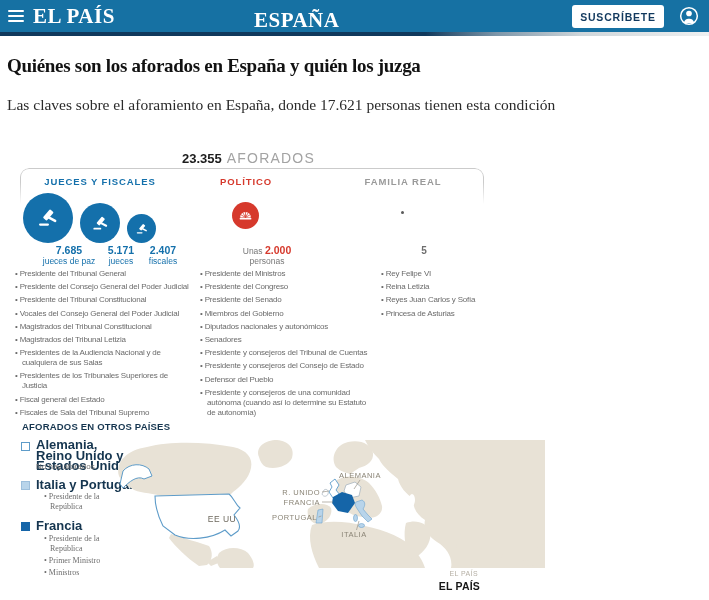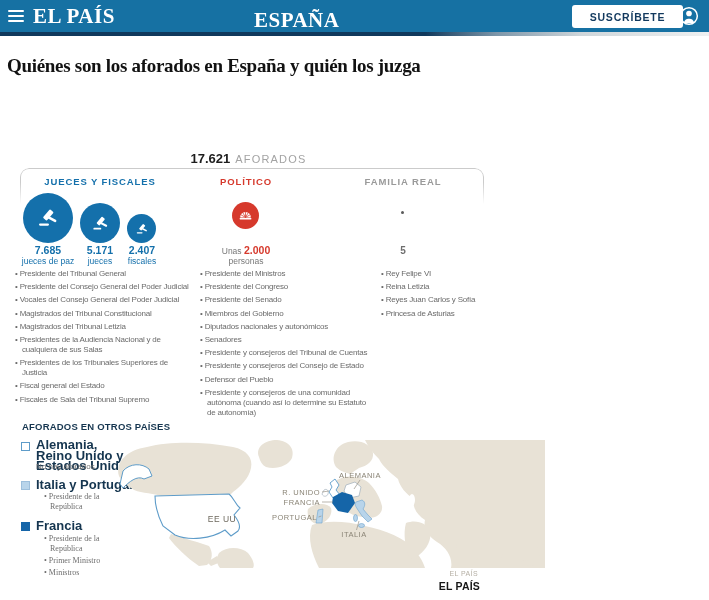--- a/index.html
+++ b/index.html
@@ -8,53 +8,53 @@
           font-family:"Liberation Sans", sans-serif; }
 
   
   .topbar { position:absolute; left:0; top:0; width:709px; height:32px; background:#1671a3; }
   .menu-btn { position:absolute; left:8px; top:10px; width:16px; height:12px; cursor:pointer; }
   .menu-btn span { display:block; height:2px; background:#fff; margin-bottom:3px; border-radius:1px; }
   .brand { position:absolute; left:33px; top:4px; color:#fff; font-family:"Liberation Serif", serif;
            font-weight:bold; font-size:21px; letter-spacing:0.5px; }
   .section { position:absolute; left:254px; top:8px; color:#fff; font-family:"Liberation Serif", serif;
              font-weight:bold; font-size:21px; letter-spacing:0.5px; }
-  .subscribe { position:absolute; left:572px; top:5px; width:111px; height:23px; background:#fff;
+  .subscribe { position:absolute; left:572px; top:5px; width:92px; height:23px; background:#fff;
                border:none; border-radius:3px; color:#12395e; font-weight:bold; font-size:10.5px;
                letter-spacing:0.8px; font-family:"Liberation Sans", sans-serif; cursor:pointer; }
   .avatar { position:absolute; left:679px; top:6px; width:20px; height:20px; cursor:pointer; }
   .progress { position:absolute; left:0; top:32px; width:709px; height:4px;
               background:linear-gradient(to right,#10395c 0%, #10395c 60%, #7d96a9 70%, #cfd6da 82%, #eef0f1 100%); }
 
   
   .title { position:absolute; left:7px; top:48px; width:700px; white-space:nowrap;
            font-family:"Liberation Serif", serif; font-weight:bold; font-size:19px; line-height:36px;
            color:#121212; letter-spacing:-0.3px; }
   .subtitle { position:absolute; left:7px; top:96px; width:680px;
               font-family:"Liberation Serif", serif; font-size:15.5px; color:#2b2b2b; }
 
   
   .total { position:absolute; left:0; top:149px; width:497px; text-align:center; }
   .total .num { font-size:13px; font-weight:bold; color:#1d1d1d; }
-  .total .lbl { font-size:11px; color:#a3a3a3; letter-spacing:1.2px; margin-left:5px; }
+  .total .lbl { font-size:14px; color:#a3a3a3; letter-spacing:1.2px; margin-left:5px; }
   .bracket { position:absolute; left:20px; top:168px; width:464px; height:36px;
              border:1px solid #cbcbcb; border-bottom:none; border-radius:9px 9px 0 0;
              -webkit-mask-image:linear-gradient(to bottom,#000 40%,transparent 100%);
              mask-image:linear-gradient(to bottom,#000 40%,transparent 100%); }
   .colhead { position:absolute; top:176px; font-size:9.5px; font-weight:600; letter-spacing:0.9px; text-align:center; }
   .colhead.c1 { left:10px;  width:180px; color:#1470ab; }
   .colhead.c2 { left:160px; width:172px; color:#d6392c; }
   .colhead.c3 { left:313px; width:180px; color:#9a9a9a; }
 
   .circle { position:absolute; border-radius:50%; background:#1470ab; display:flex;
             align-items:center; justify-content:center; }
   .circle.red { background:#d6392c; }
   .dot { position:absolute; left:401px; top:211px; width:3px; height:3px; border-radius:50%; background:#5a5a5a; }
 
-  .stat { position:absolute; top:245px; text-align:center; color:#1470ab; }
+  .stat { position:absolute; top:245px; text-align:center; color:#1470ab;margin-left:21px; }
   .stat .v { font-size:10.5px; font-weight:bold; line-height:11px; }
   .stat .l { font-size:8.5px; line-height:10px;text-align:center; }
   .stat.pol { color:#787878; }
   .stat.pol .pv { color:#d6392c; font-weight:bold; font-size:10.5px; }
   .stat.fam { color:#6e6e6e; }
   .stat.fam .v { color:#6e6e6e; font-size:10px; }
 
   .ilist { position:absolute; top:269px; list-style:none; }
   .ilist.l1 { left:15px;  width:180px; }
   .ilist.l2 { left:200px; width:172px; }
@@ -104,23 +104,24 @@
       <svg viewBox="-12 -12 24 24" width="20" height="20">
         <circle r="10" fill="none" stroke="#fff" stroke-width="1.8"></circle>
         <circle cy="-3" r="3.4" fill="#fff"></circle>
         <path d="M-6,8.5 C-6,1.5 6,1.5 6,8.5 Z" fill="#fff"></path>
       </svg>
     </div>
   </div>
   <div class="progress"></div>
 
   <h1 class="title">Quiénes son los aforados en España y quién los juzga</h1>
+  <div class="subtitle">Las claves sobre el aforamiento en España, donde 17.621 personas tienen esta condición</div>
 
   <div class="total">
-    <span class="num">17.621</span><span class="lbl">AFORADOS</span>
+    <span class="num">23.355</span><span class="lbl">AFORADOS</span>
   </div>
   <div class="bracket"></div>
 
   <div class="colhead c1">JUECES Y FISCALES</div>
   <div class="colhead c2">POLÍTICO</div>
   <div class="colhead c3">FAMILIA REAL</div>
 
   <div class="circle" style="left:23px;top:193px;width:50px;height:50px;">
     <svg viewBox="-12 -12 24 24" width="24" height="24">
         <g fill="#fff" transform="translate(-1,-1.5)">
@@ -187,20 +188,21 @@
     <div class="l">personas</div>
   </div>
   <div class="stat fam" style="left:373px;width:60px;">
     <div class="v">5</div>
   </div>
 
   <ul class="ilist l1">
 
   <li>Presidente del Tribunal General</li>
       <li>Presidente del Consejo General del Poder Judicial</li>
+      <li>Presidente del Tribunal Constitucional</li>
       <li>Vocales del Consejo General del Poder Judicial</li>
       <li>Magistrados del Tribunal Constitucional</li>
       <li>Magistrados del Tribunal Letizia</li>
       <li>Presidentes de la Audiencia Nacional y de cualquiera de sus Salas</li>
       <li>Presidentes de los Tribunales Superiores de Justicia</li>
       <li>Fiscal general del Estado</li>
       <li>Fiscales de Sala del Tribunal Supremo</li>
     </ul>
   <ul class="ilist l2">
 

